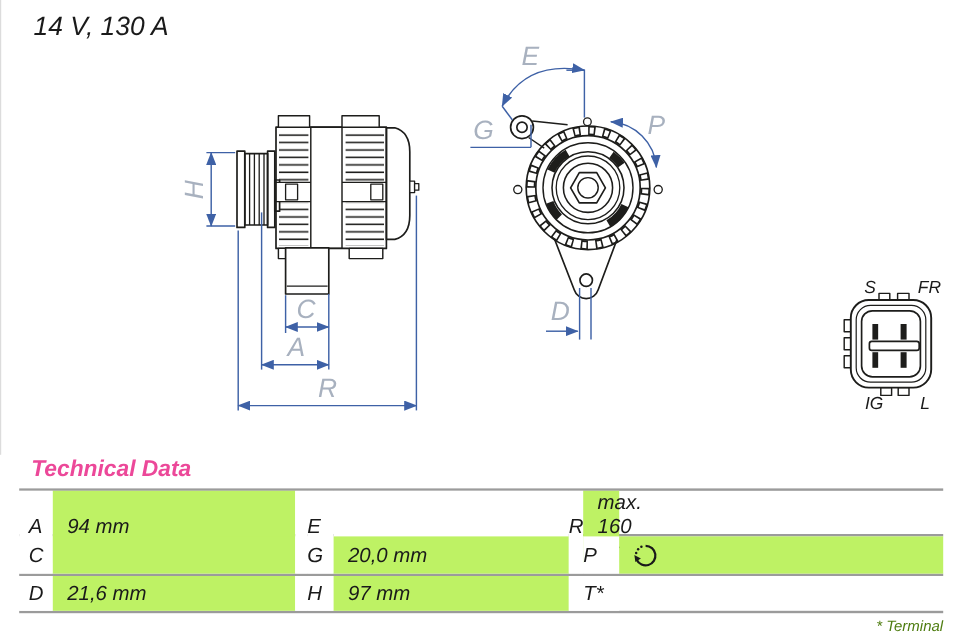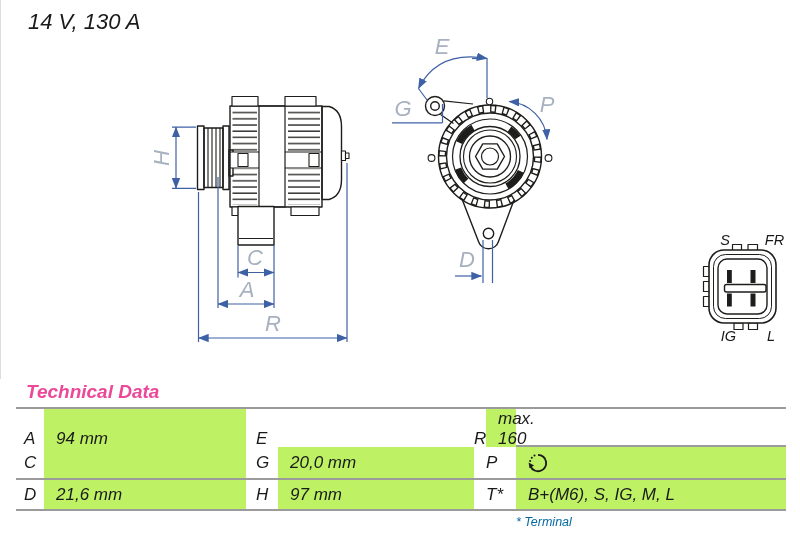--- a/index.html
+++ b/index.html
@@ -14,21 +14,21 @@
   .trow{display:grid;grid-template-columns:28px 202px 10px 22px 196px 12px 30px 270px;
         align-items:center;border-top:2px solid #9b9b9b;height:38px;box-sizing:border-box;
         font-size:17px;}
   .trow.r2,.trow.r3{height:33px;}
   .trow.r3{border-bottom:2px solid #9b9b9b;}
   .lbl{height:100%;display:flex;align-items:center;background:#fff;}
   .lbl.c1{padding-left:8px;}
   .val{height:100%;display:flex;align-items:center;background:#bef264;padding-left:12px;box-sizing:border-box;}
   .gap{height:100%;background:#fff;}
   .rot-icon{margin-left:-2px;}
-  .footnote{margin:4px 0 0 500px;font-size:12.5px;color:#0369a1;}
+  .footnote{margin:4px 0 0 500px;font-size:12.5px;color:#4d7c0f;text-align:right;}
 </style>
 </head>
 <body>
 
 <div class="page">
 
   <div class="rating">14 V, 130 A</div>
 
   <svg class="drawing" viewBox="0 0 800 360" xmlns="http://www.w3.org/2000/svg" font-family="Liberation Sans, sans-serif">
     <defs>
@@ -212,18 +212,17 @@
     </div>
 
     <div class="trow r3">
       <div class="lbl c1">D</div>
       <div class="val">21,6 mm</div>
       <div class="gap"></div>
       <div class="lbl">H</div>
       <div class="val">97 mm</div>
       <div class="gap"></div>
       <div class="lbl">T*</div>
-      <div class="val">B+(M6), S, IG, M, L</div>
     </div>
 
     <div class="footnote">* Terminal</div>
   </div>
 </div>
 
 </body></html>

